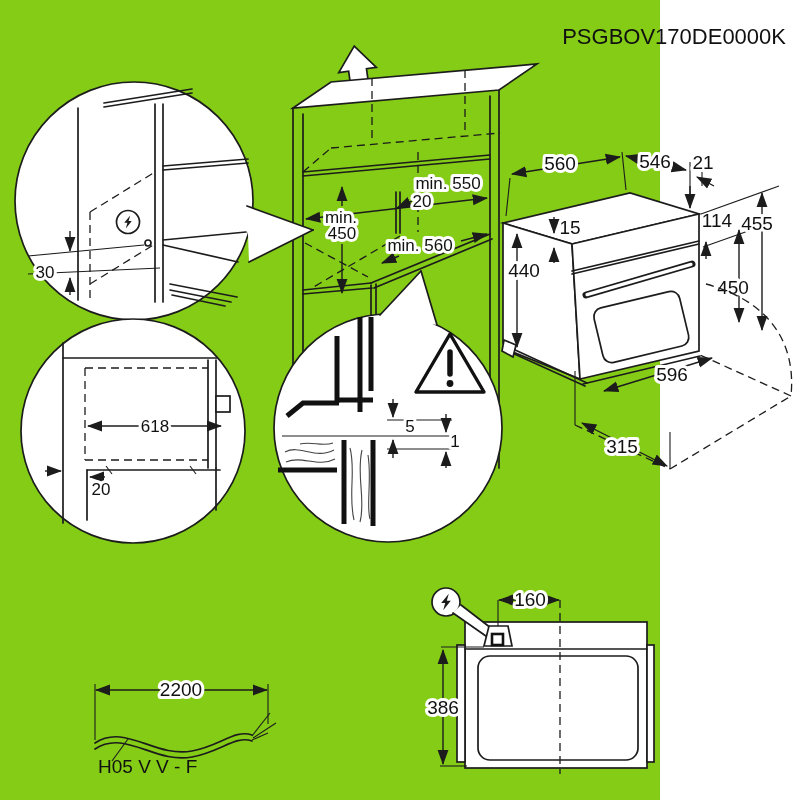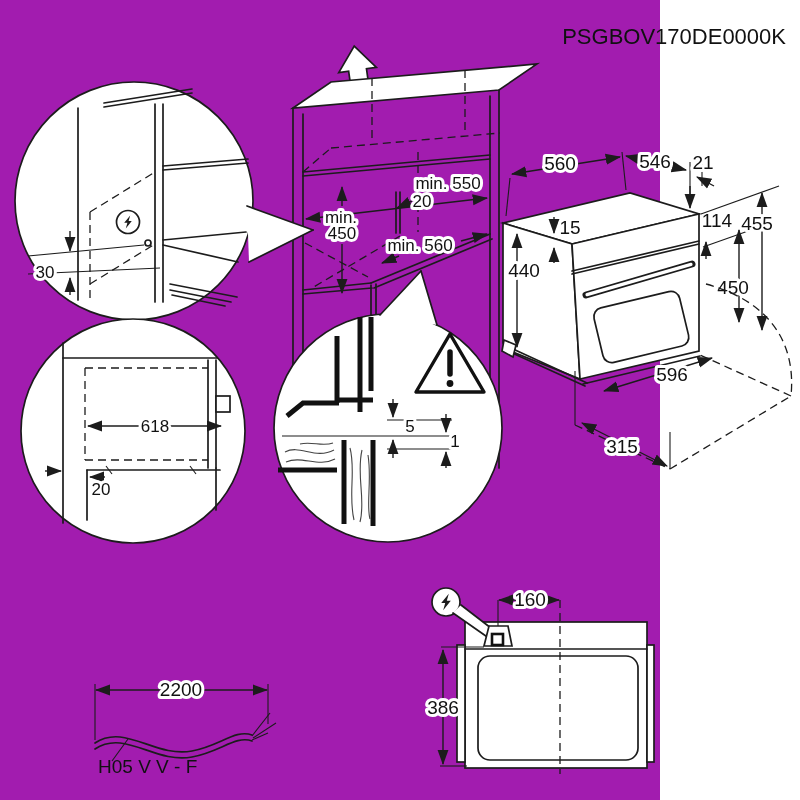--- a/index.html
+++ b/index.html
@@ -1,16 +1,16 @@
 <!DOCTYPE html>
 <html><head>
 <meta charset="utf-8">
 <style>
   html,body{margin:0;padding:0;background:#fff;}
-  .page{width:660px;height:800px;background:#a21caf;position:relative;font-family:"Liberation Sans",sans-serif;}
+  .page{width:660px;height:800px;background:#84cc16;position:relative;font-family:"Liberation Sans",sans-serif;}
   svg{display:block;}
   .ln{stroke:#1c1c1c;stroke-width:1.7;fill:none;stroke-linecap:round;}
   .lnthin{stroke:#1c1c1c;stroke-width:1.1;fill:none;}
   .lnw{stroke:#1c1c1c;stroke-width:1.7;fill:#ffffff;}
   .dash{stroke:#1c1c1c;stroke-width:1.3;fill:none;stroke-dasharray:8 5;}
   .dimln{stroke:#1c1c1c;stroke-width:1.4;fill:none;}
   .thick{stroke:#111;stroke-width:5;fill:none;stroke-linecap:butt;}
   .grain{stroke:#444;stroke-width:1.1;fill:none;}
   .dim{font:17px "Liberation Sans",sans-serif;fill:#111;text-anchor:middle;paint-order:stroke fill;stroke:#fff;stroke-width:6px;stroke-linejoin:round;}
   .dim.big{font-size:19px;}

